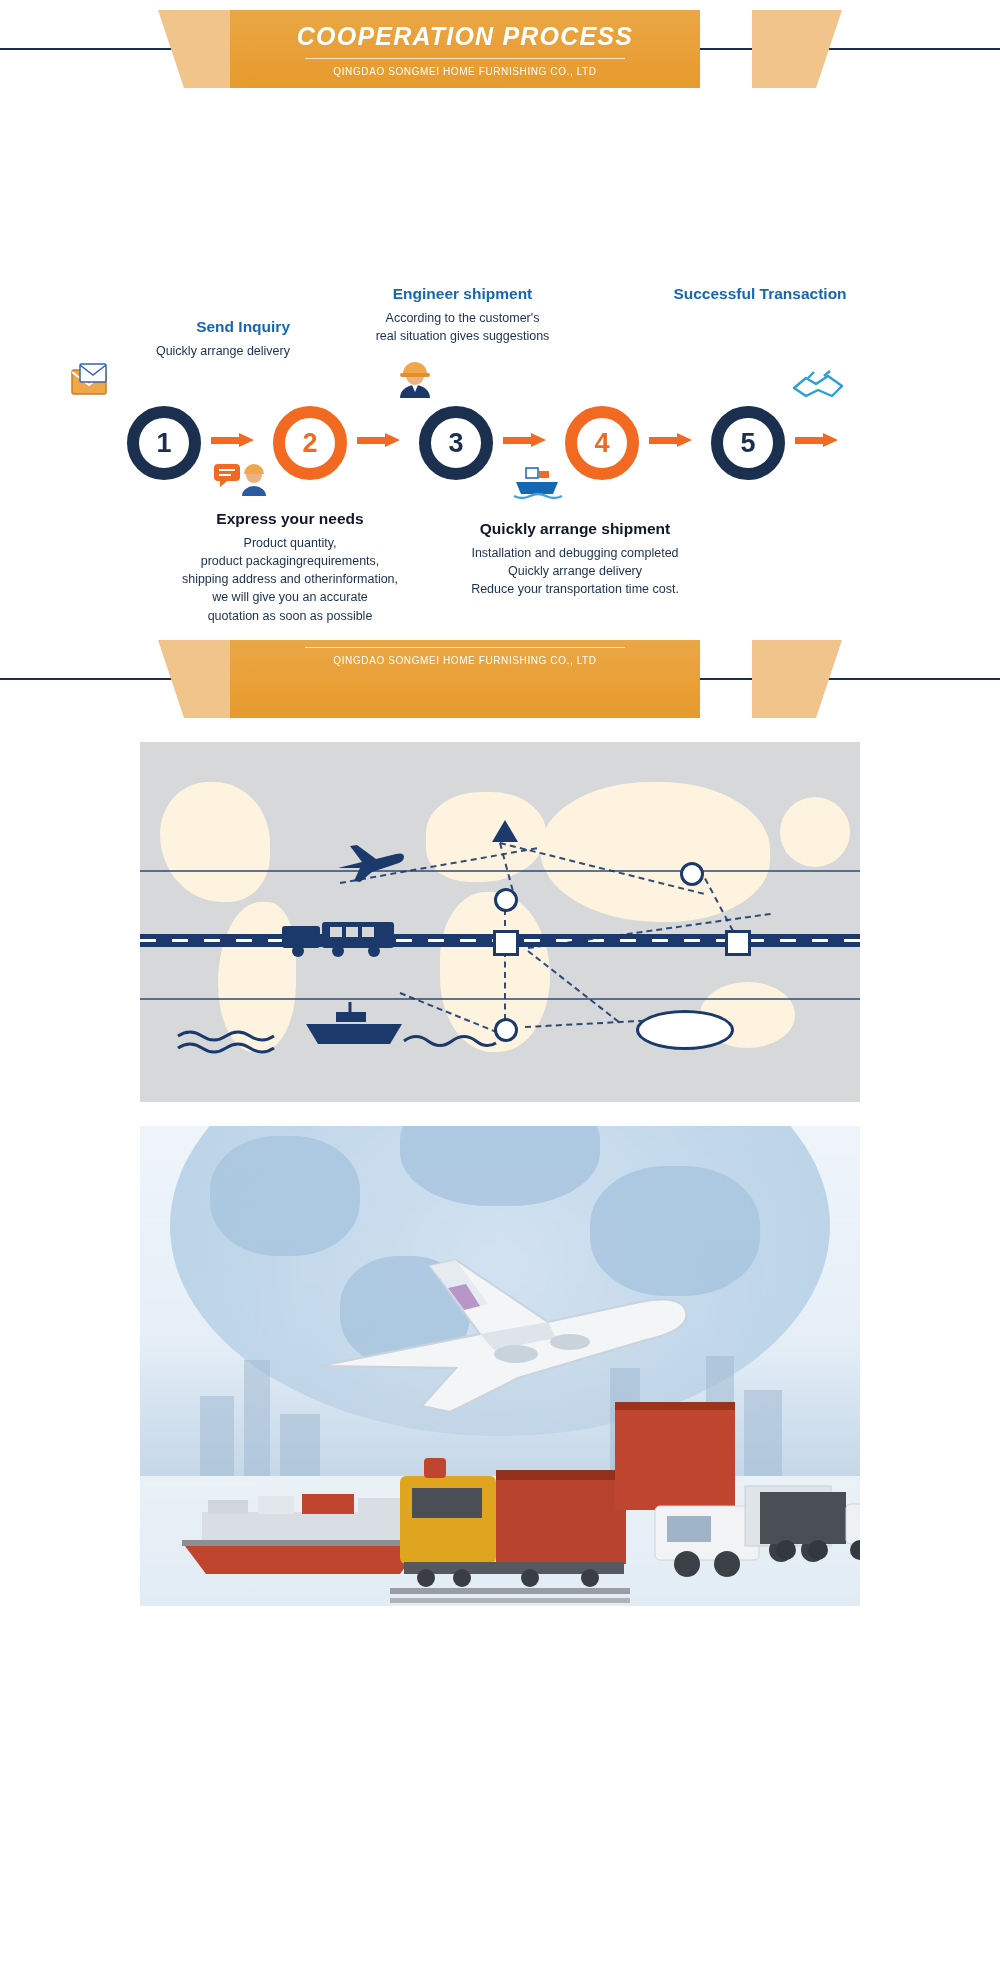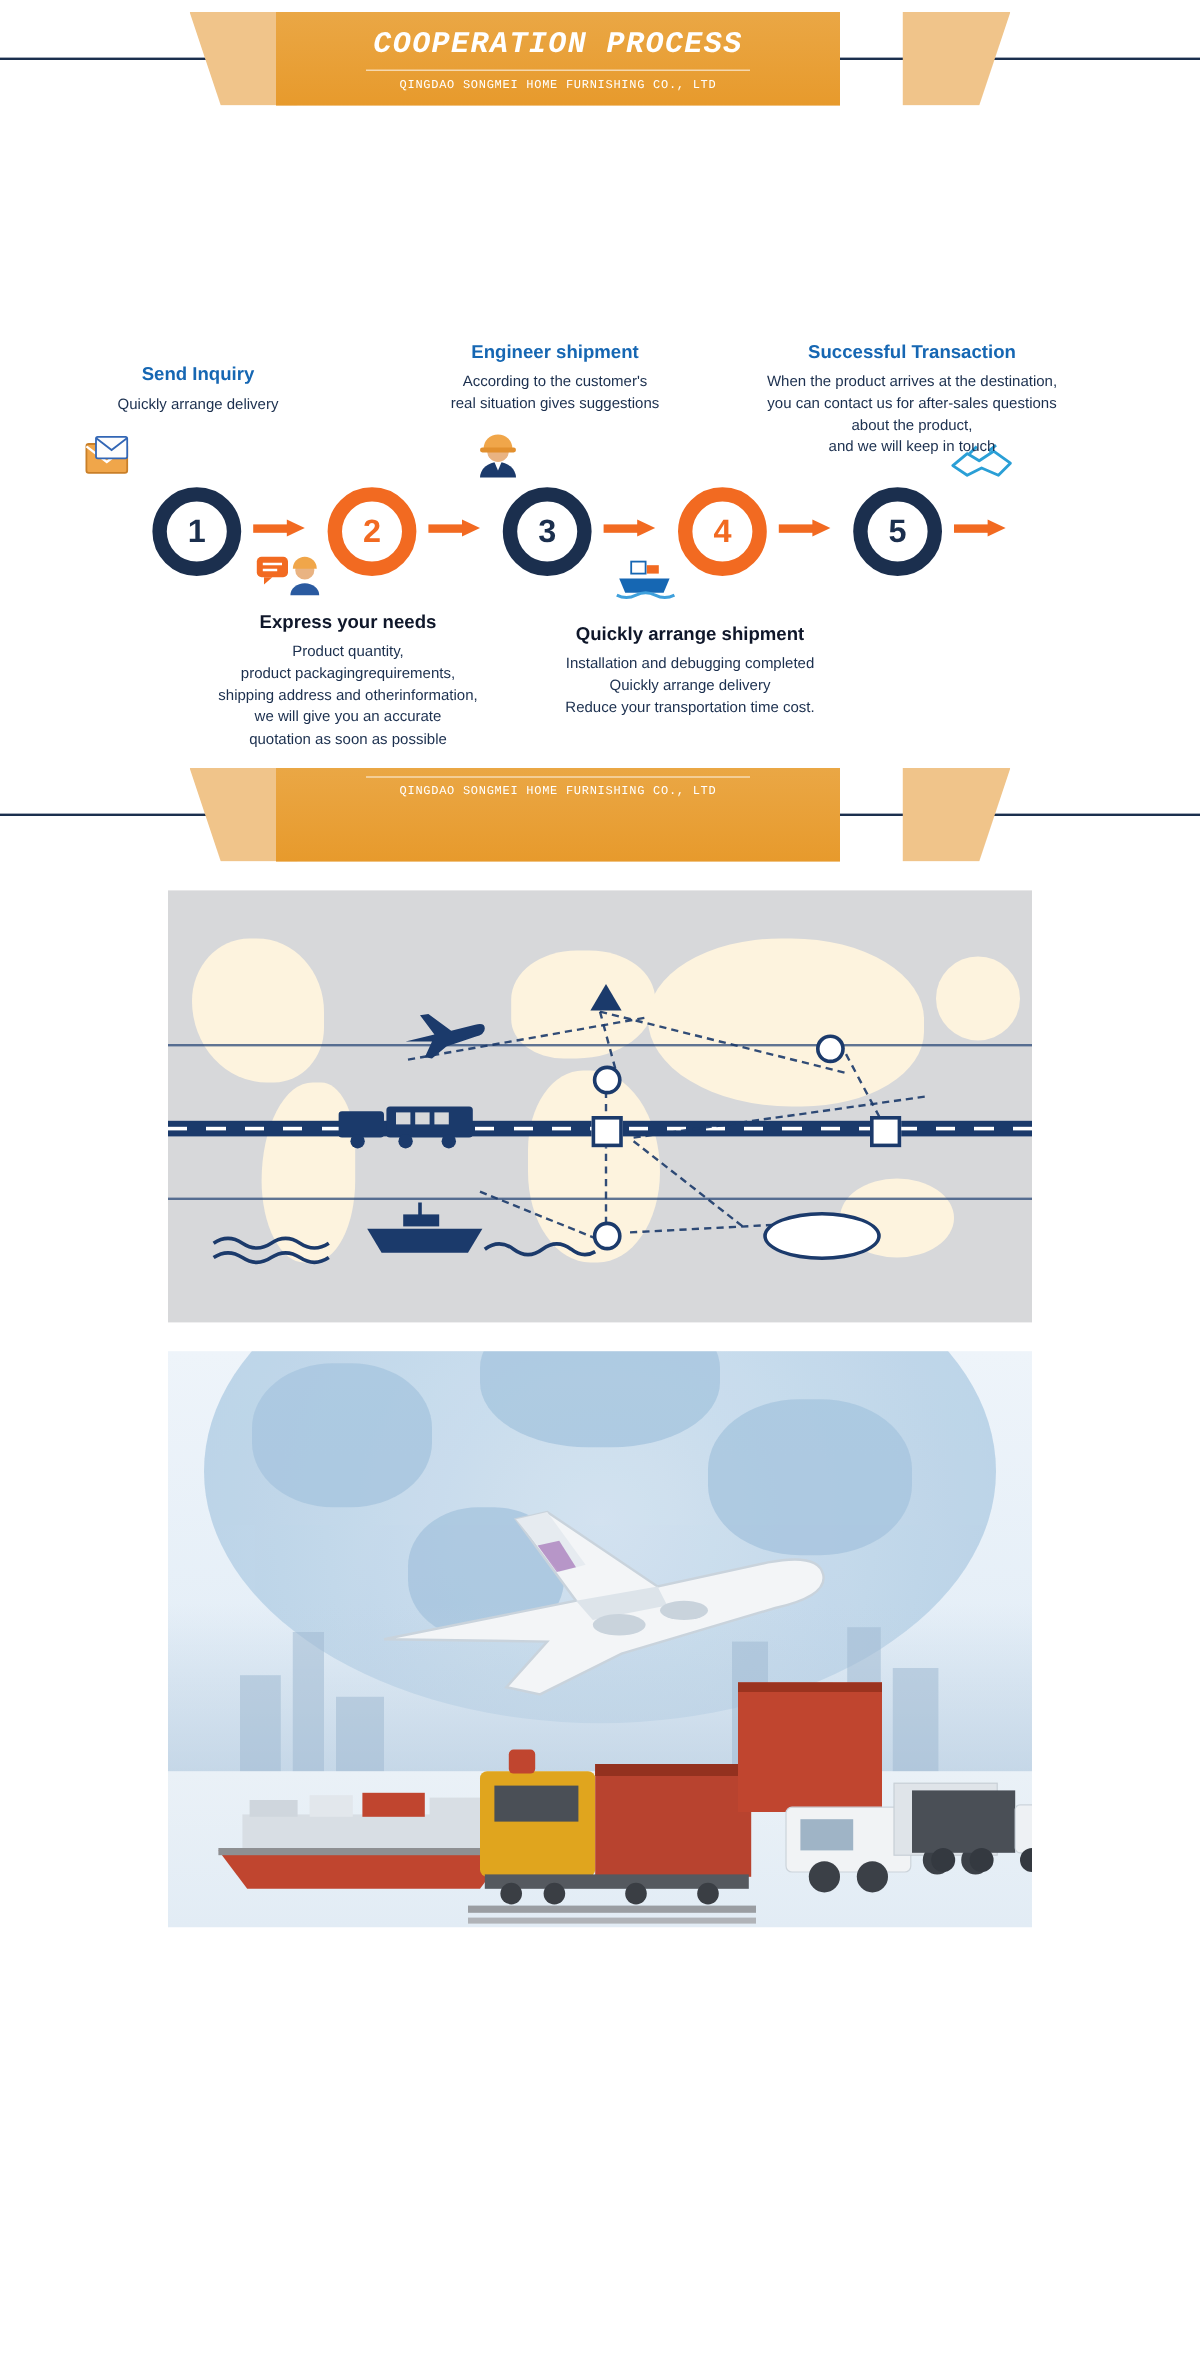--- a/index.html
+++ b/index.html
@@ -29,21 +29,20 @@
     height: 2px;
     background: #1b2f4e;
   }
   .banner {
     position: absolute;
     left: 50%;
     top: 10px;
     transform: translateX(-50%);
     width: 540px;
     height: 78px;
-    font-family: Liberation Mono, monospace;
   }
   .banner .side {
     position: absolute;
     top: 0;
     width: 90px;
     height: 78px;
     background: #f0c48a;
   }
   .banner .side.left {
     left: -72px;
@@ -352,21 +351,21 @@
     </svg>
   </div>
 
   <div class="ico" style="left:790px; top:236px;">
     <svg width="56" height="38" viewBox="0 0 56 38">
       <path d="M4 22 L16 12 L26 18 L38 10 L52 20 L42 30 L28 24 L16 30 Z" fill="none" stroke="#2a9fd6" stroke-width="2.4" stroke-linejoin="round"></path>
       <path d="M18 12 L24 6 M34 10 L40 5" stroke="#2a9fd6" stroke-width="2.4"></path>
     </svg>
   </div>
 
-  <div class="step-text" style="left:40px; top:174px; width:250px;">
+  <div class="step-text" style="left:40px; top:188px; width:250px;text-align:right;">
     <div class="title">Send Inquiry</div>
     <div class="body" style="white-space:pre-line;">Quickly arrange delivery</div>
   </div>
 
   <div class="step-text" style="left:160px; top:380px; width:260px;">
     <div class="title orange">Express your needs</div>
     <div class="body" style="white-space:pre-line;">Product quantity,
 product packagingrequirements,
 shipping address and otherinformation,
 we will give you an accurate
@@ -381,24 +380,20 @@
 
   <div class="step-text" style="left:410px; top:390px; width:330px;">
     <div class="title orange">Quickly arrange shipment</div>
     <div class="body" style="white-space:pre-line;">Installation and debugging completed
 Quickly arrange delivery
 Reduce your transportation time cost.</div>
   </div>
 
   <div class="step-text" style="left:585px; top:155px; width:350px;">
     <div class="title">Successful Transaction</div>
-    <div class="body" style="white-space:pre-line;">When the product arrives at the destination,
-you can contact us for after-sales questions
-about the product,
-and we will keep in touch</div>
   </div>
 </div>
 
 <div class="banner-wrap" style="margin-top:80px;">
   <div class="banner-rule"></div>
   <div class="banner">
     <div class="side left"></div>
     <div class="side right"></div>
     <div class="core">
       <div class="divider"></div>

